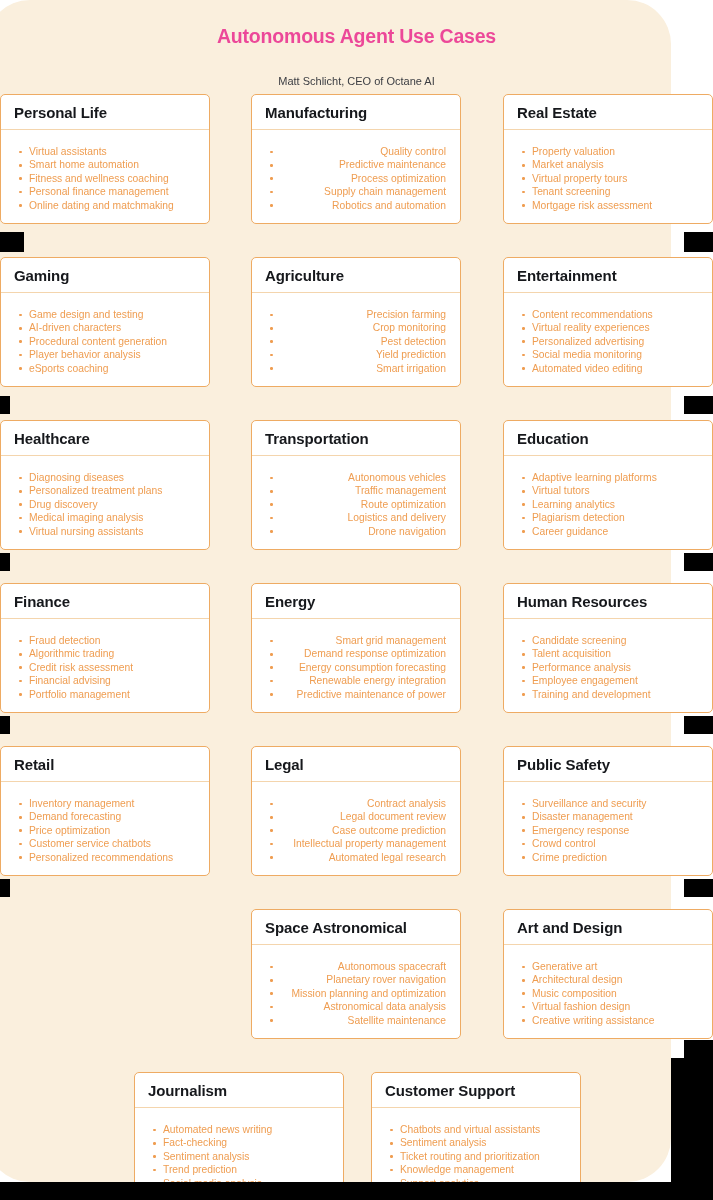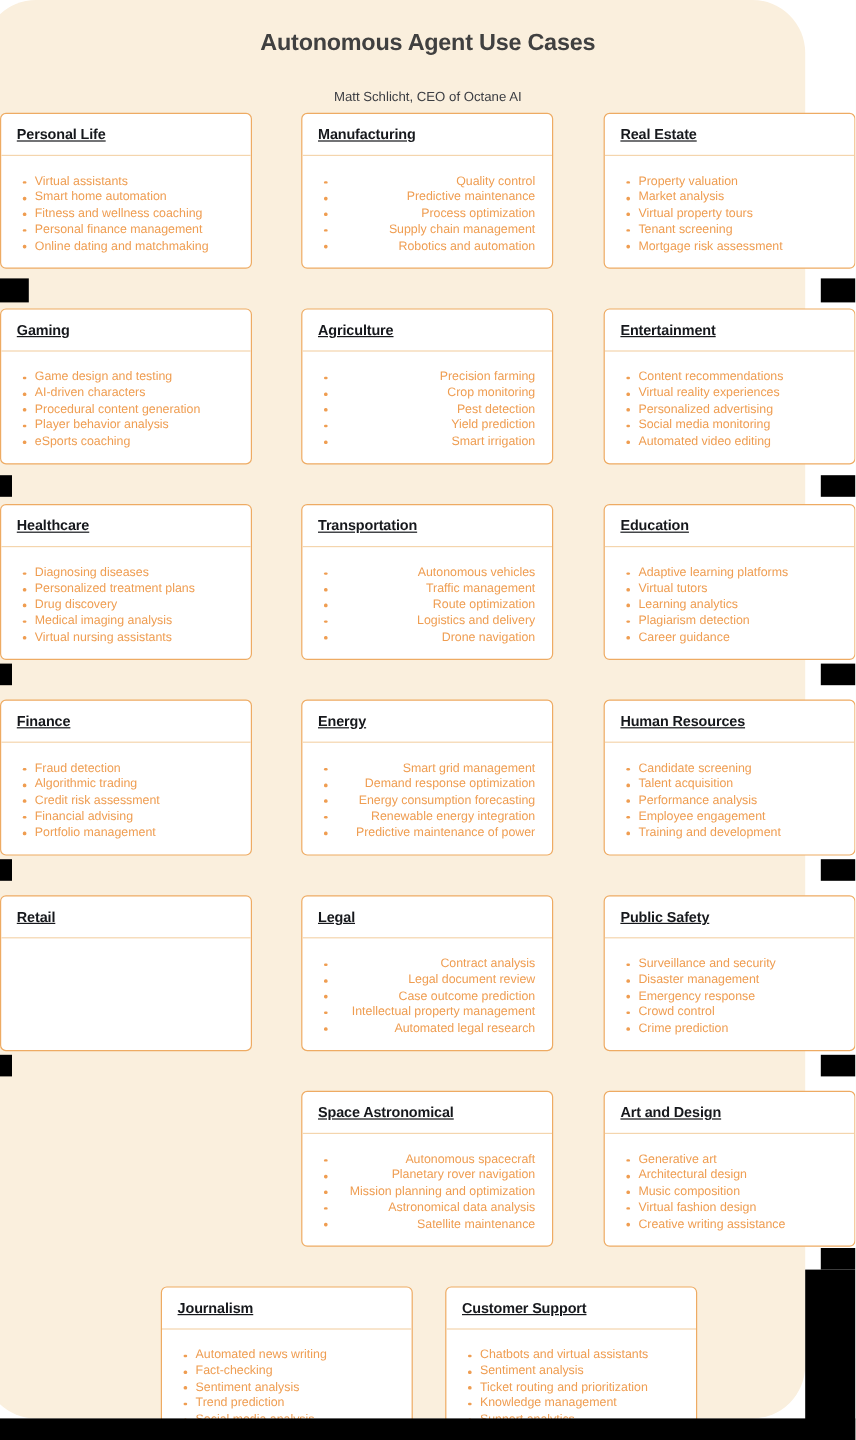--- a/index.html
+++ b/index.html
@@ -44,21 +44,21 @@
     left: 0;
     top: 0;
     width: 713px;
     text-align: center;
   }
   .title {
     margin: 0;
     padding-top: 25px;
     font-size: 19.5px;
     font-weight: bold;
-    color: #404040;
+    color: #ec4899;
     letter-spacing: -0.2px;
   }
   .subtitle {
     margin: 18px;
     padding-top: 9px;
     font-size: 11px;
     font-weight: normal;
     color: #3b3d42;
   }
 
@@ -98,26 +98,25 @@
 
   .card-head {
     height: 35px;
     box-sizing: border-box;
     display: flex;
     align-items: center;
     padding: 0 13px;
     border-bottom: 1px solid #f4d5ad;
   }
   .card-title {
-    font-size: 12px;
+    font-size: 15px;
     font-weight: bold;
     color: #16181c;
     letter-spacing: -0.1px;
     white-space: nowrap;
-    text-decoration: underline;
   }
 
   .card-body {
     padding: 11px 10px 0 10px;
   }
   ul.uses {
     margin: 4px;
     padding: 0;
     list-style: none;
   }
@@ -332,20 +331,29 @@
               <li>Employee engagement</li>
               <li>Training and development</li>
             </ul>
           </div>
         </div>
       </div>
       <div class="row">
         <div class="card c1">
           <div class="card-head">
             <span class="card-title">Retail</span>
+          </div>
+          <div class="card-body">
+            <ul class="uses">
+              <li>Inventory management</li>
+              <li>Demand forecasting</li>
+              <li>Price optimization</li>
+              <li>Customer service chatbots</li>
+              <li>Personalized recommendations</li>
+            </ul>
           </div>
         </div>
         <div class="card c2">
           <div class="card-head">
             <span class="card-title">Legal</span>
           </div>
           <div class="card-body">
             <ul class="uses">
               <li>Contract analysis</li>
               <li>Legal document review</li>

